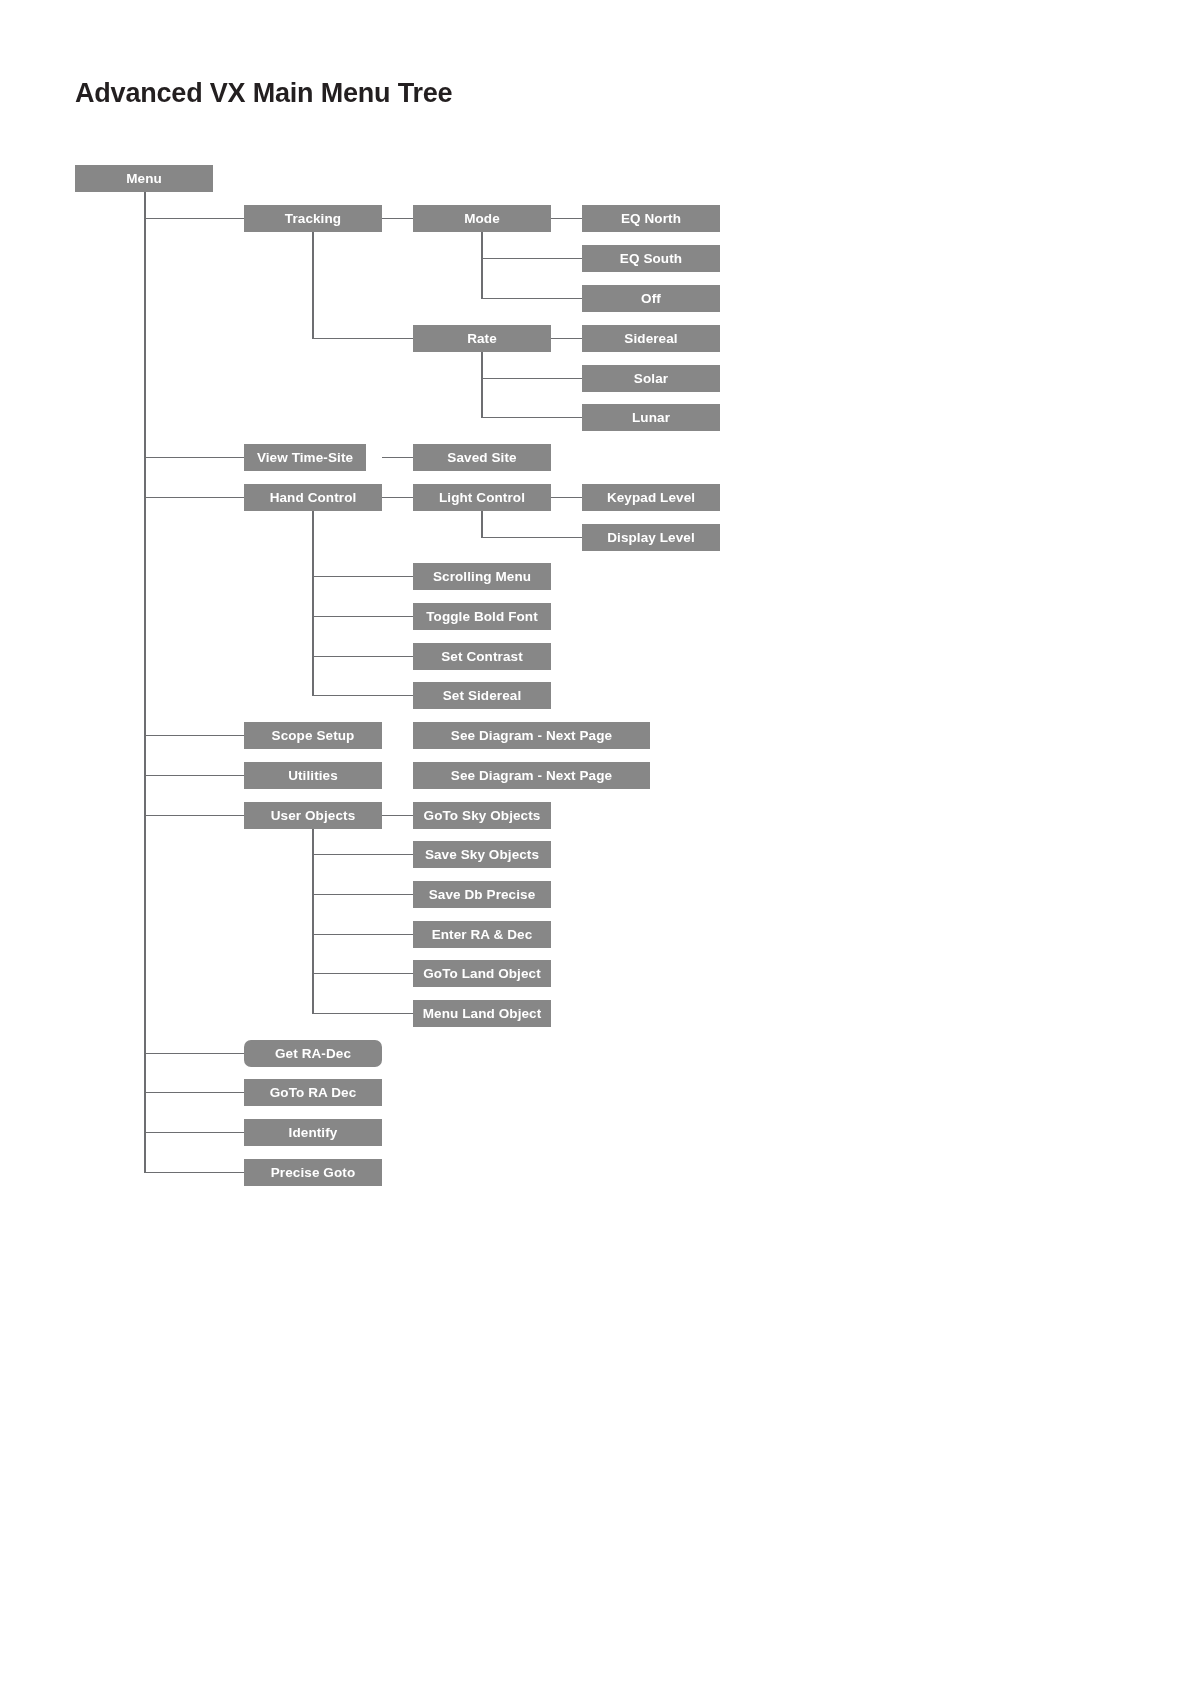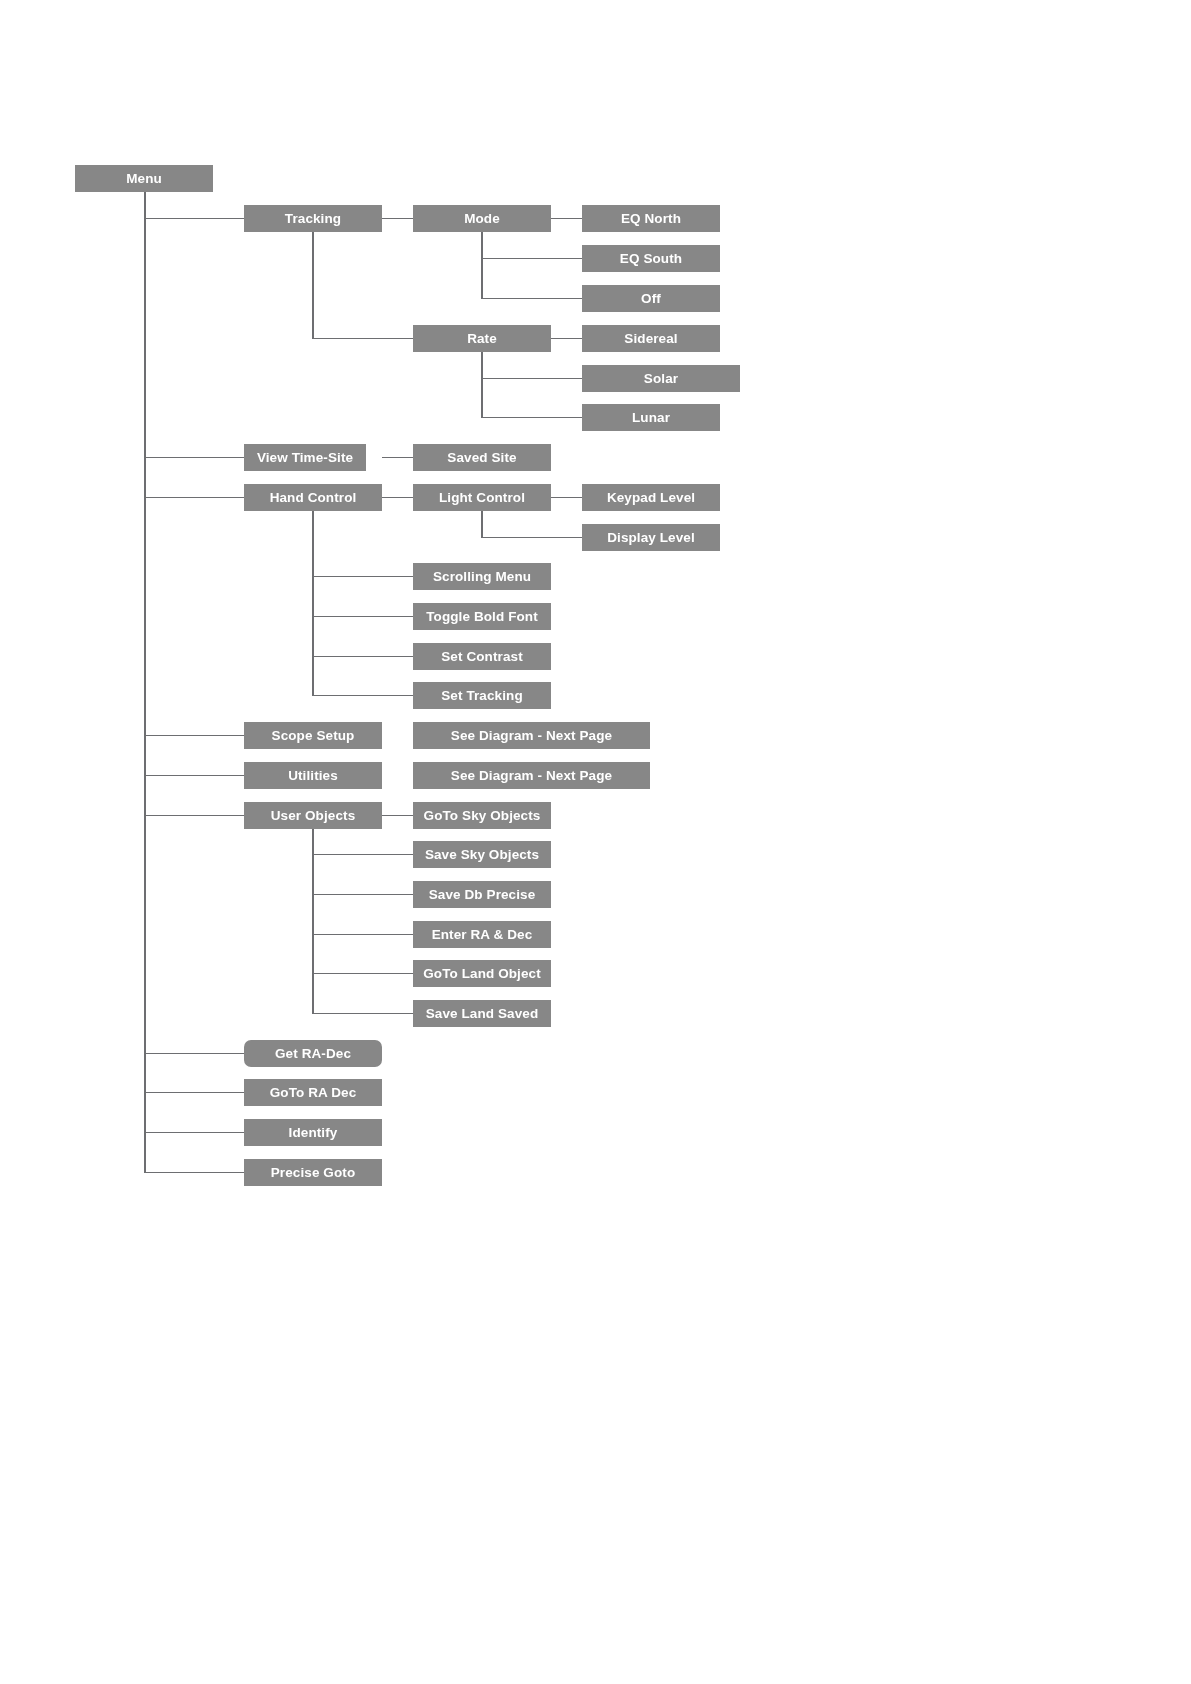--- a/index.html
+++ b/index.html
@@ -64,20 +64,21 @@
     stroke: #6d6e71;
     stroke-width: 1.4;
     shape-rendering: crispEdges;
   }
 </style>
 </head>
 <body>
 
 <div id="page">
 
+  <div id="page-title">Advanced VX Main Menu Tree</div>
 
   <svg id="connectors-layer" class="connectors" viewBox="0 0 1191 1684" width="1191" height="1684">
       <line x1="145" y1="192" x2="145" y2="218.5"></line>
       <line x1="145" y1="218.5" x2="244" y2="218.5"></line>
       <line x1="145" y1="192" x2="145" y2="457.5"></line>
       <line x1="145" y1="457.5" x2="244" y2="457.5"></line>
       <line x1="145" y1="192" x2="145" y2="497.5"></line>
       <line x1="145" y1="497.5" x2="244" y2="497.5"></line>
       <line x1="145" y1="192" x2="145" y2="735.5"></line>
       <line x1="145" y1="735.5" x2="244" y2="735.5"></line>
@@ -150,21 +151,21 @@
       </div>
       <div class="node" style="left: 582px; top: 285px; width: 138px;">
         <span>Off</span>
       </div>
       <div class="node" style="left: 413px; top: 325px; width: 138px;">
         <span>Rate</span>
       </div>
       <div class="node" style="left: 582px; top: 325px; width: 138px;">
         <span>Sidereal</span>
       </div>
-      <div class="node" style="left: 582px; top: 365px; width: 158px;">
+      <div class="node" style="left: 582px; top: 365px; width: 138px;">
         <span>Solar</span>
       </div>
       <div class="node" style="left: 582px; top: 404px; width: 138px;">
         <span>Lunar</span>
       </div>
       <div class="node" style="left: 244px; top: 444px; width: 122px;">
         <span>View Time-Site</span>
       </div>
       <div class="node" style="left: 413px; top: 444px; width: 138px;">
         <span>Saved Site</span>
@@ -184,21 +185,21 @@
       <div class="node" style="left: 413px; top: 563px; width: 138px; align-items: center;">
         <span>Scrolling Menu</span>
       </div>
       <div class="node" style="left: 413px; top: 603px; width: 138px;">
         <span>Toggle Bold Font</span>
       </div>
       <div class="node" style="left: 413px; top: 643px; width: 138px;">
         <span>Set Contrast</span>
       </div>
       <div class="node" style="left: 413px; top: 682px; width: 138px;">
-        <span>Set Tracking</span>
+        <span>Set Sidereal</span>
       </div>
       <div class="node" style="left: 244px; top: 722px; width: 138px;">
         <span>Scope Setup</span>
       </div>
       <div class="node" style="left: 413px; top: 722px; width: 237px;">
         <span>See Diagram - Next Page</span>
       </div>
       <div class="node" style="left: 244px; top: 762px; width: 138px;">
         <span>Utilities</span>
       </div>
@@ -217,21 +218,21 @@
       <div class="node" style="left: 413px; top: 881px; width: 138px;">
         <span>Save Db Precise</span>
       </div>
       <div class="node" style="left: 413px; top: 921px; width: 138px;">
         <span>Enter RA &amp; Dec</span>
       </div>
       <div class="node" style="left: 413px; top: 960px; width: 138px;">
         <span>GoTo Land Object</span>
       </div>
       <div class="node" style="left: 413px; top: 1000px; width: 138px;">
-        <span>Save Land Saved</span>
+        <span>Menu Land Object</span>
       </div>
       <div class="node" style="left: 244px; top: 1040px; width: 138px; border-radius: 7px;">
         <span>Get RA-Dec</span>
       </div>
       <div class="node" style="left: 244px; top: 1079px; width: 138px; text-align: right;">
         <span>GoTo RA Dec</span>
       </div>
       <div class="node" style="left: 244px; top: 1119px; width: 138px;">
         <span>Identify</span>
       </div>

